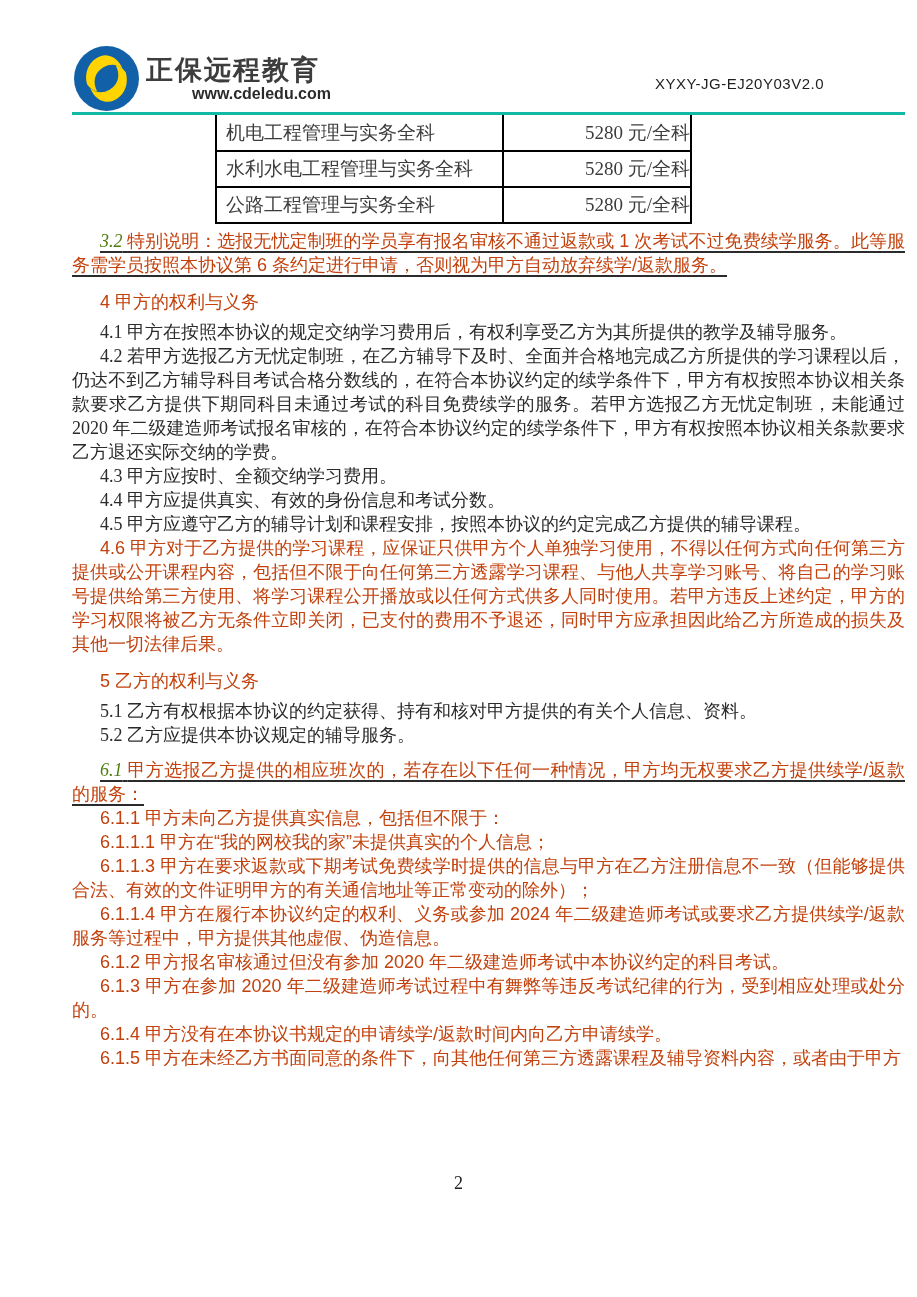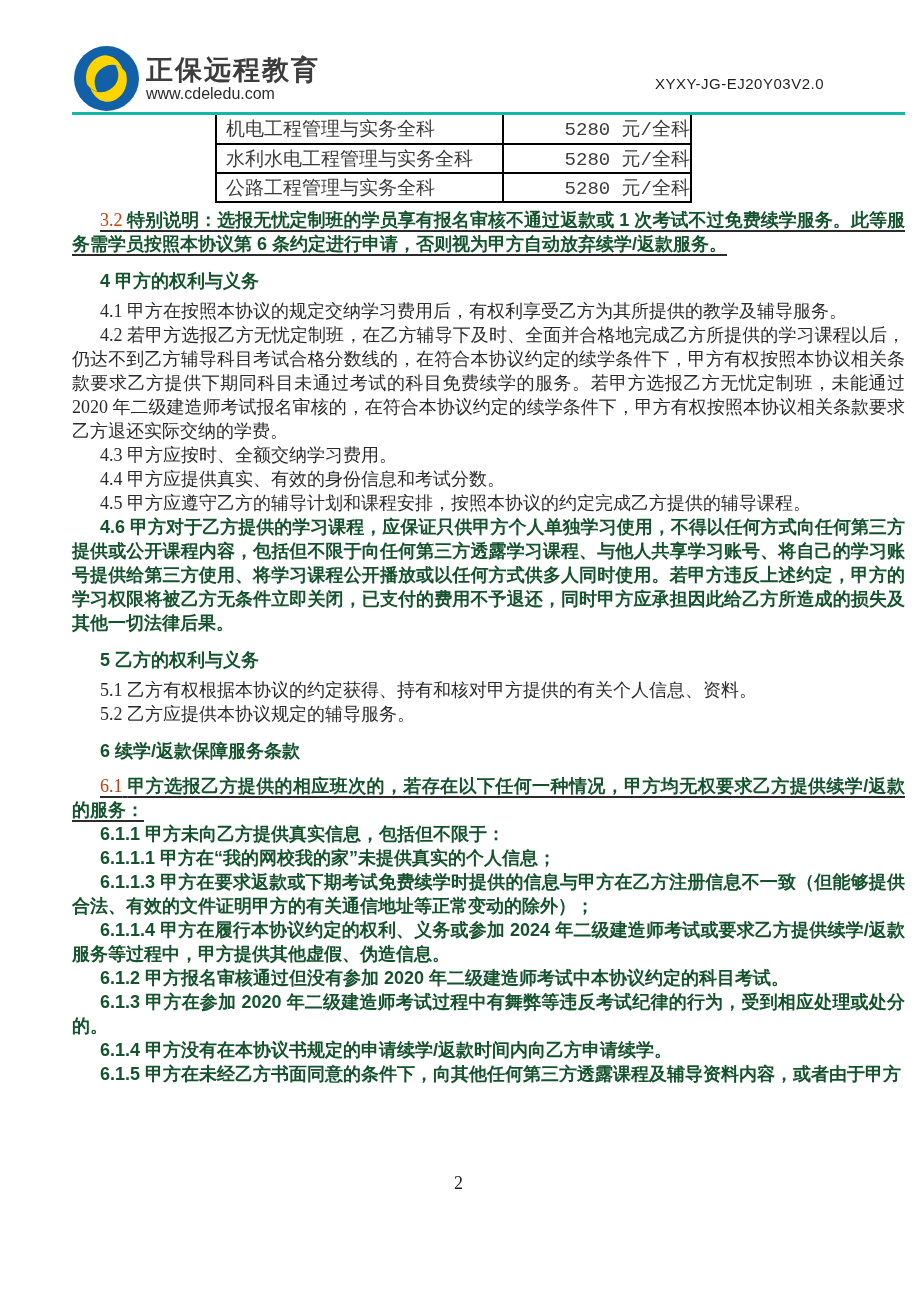--- a/index.html
+++ b/index.html
@@ -21,56 +21,56 @@
   .logo { position:absolute; left:2px; top:46px; display:flex; align-items:flex-start; }
   .logo svg { width:65px; height:65px; display:block; }
   .logo-text { margin-left:7px; padding-top:9px; }
   .logo-name {
     font-family:"Liberation Sans","DejaVu Sans",sans-serif;
     font-weight:bold; font-size:27px; line-height:30px; color:#3d3d3d;
     letter-spacing:2px;
   }
   .logo-url {
     font-family:"Liberation Sans","DejaVu Sans",sans-serif;
-    font-weight:normal; font-size:16px; line-height:18px; color:#2b2b2b;
+    font-weight:bold; font-size:16px; line-height:18px; color:#2b2b2b;margin-left:46px;
   }
   .doc-code {
     position:absolute; right:81px; bottom:20px;
     font-family:"Liberation Sans","DejaVu Sans",sans-serif;
     font-size:15px; color:#1f1f1f; letter-spacing:0.5px;
   }
   
   .price-table { border-collapse:collapse; margin-left:143px; }
   .price-table td {
-    border:2px solid #000; height:29px;
-    font-size:19px; color:#3c3c3c; font-weight:normal;font-family:Liberation Mono, monospace;
+    border:2px solid #000; height:36px;
+    font-size:19px; color:#3c3c3c; font-weight:normal;
   }
   .price-table tr:first-child td { border-top:none; }
   .price-table .c1 { width:287px; padding-left:9px; }
   .price-table .c2 { width:188px; text-align:right; }
   
   .body-text { padding-top:5px; }
   .body-text p {
     font-size:18px; line-height:24px;
     text-indent:28px; text-align:justify;
   }
   p.b, p.b .num, p.h, p.h .num, p.mix .txt {
     font-family:"Liberation Sans","DejaVu Sans",sans-serif;
-    font-weight:bold; color:#14532d;
+    font-weight:normal; color:#c2410c;
   }
   p.h { margin-top:13px; margin-bottom:6px; }
   p.mt { margin-top:11px; }
   p.mix {
     text-decoration:underline;
     text-decoration-thickness:2px;
     text-underline-offset:4px;
   }
   p.mix .num {
     font-family:"Liberation Serif","DejaVu Serif",serif;
-    font-weight:normal; color:#c2410c;
+    font-weight:normal; color:#4d7c0f;font-style:italic;
   }
   
   .page-num {
     position:absolute; left:0; top:1173px; width:100%;
     text-align:center; font-size:18px; color:#222;
   }
 </style>
 </head>
 <body>
 
@@ -162,24 +162,20 @@
         <span class="num">5.1</span>
         <span class="txt">乙方有权根据本协议的约定获得、持有和核对甲方提供的有关个人信息、资料。</span>
       </p>
 
       <p>
         <span class="num">5.2</span>
         <span class="txt">乙方应提供本协议规定的辅导服务。</span>
       </p>
 
 
-      <p class="h">
-        <span class="num">6</span>
-        <span class="txt">续学/返款保障服务条款</span>
-      </p>
 
       <p class="mix mt">
         <span class="num">6.1</span>
         <span class="txt">甲方选报乙方提供的相应班次的，若存在以下任何一种情况，甲方均无权要求乙方提供续学/返款的服务：</span>
       </p>
 
       <p class="b">
         <span class="num">6.1.1</span>
         <span class="txt">甲方未向乙方提供真实信息，包括但不限于：</span>
       </p>

